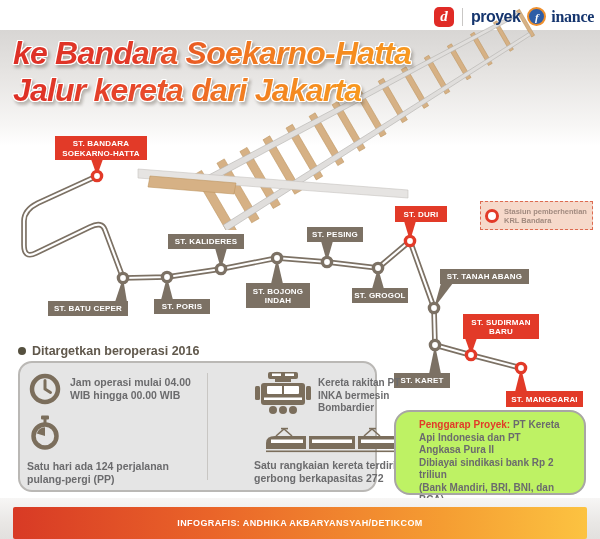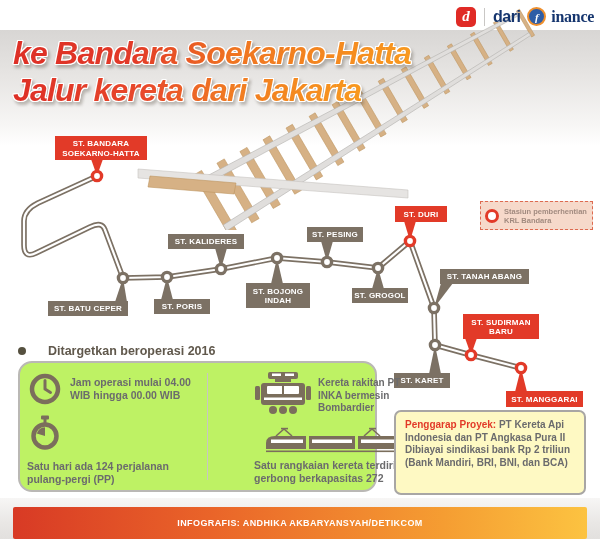--- a/index.html
+++ b/index.html
@@ -32,42 +32,42 @@
 
   
   #map-svg{position:absolute;left:0;top:0;width:600px;height:539px;pointer-events:none;}
 
   .legend{position:absolute;left:480px;top:201px;width:113px;height:29px;background:#f6d9ca;
           border:1px dashed #dd6a50;display:flex;align-items:center;gap:5px;padding:2px 4px;box-sizing:border-box;}
   .legend-dot{width:8px;height:8px;border-radius:50%;background:#fff;border:3px solid #e23a28;flex:none;}
   .legend-text{font:700 7.5px/9px "Liberation Sans",sans-serif;color:#a18a7f;}
 
   
-  .target{position:absolute;left:18px;top:344px;display:flex;align-items:center;gap:22px;
+  .target{position:absolute;left:18px;top:344px;display:flex;align-items:center;gap:6px;
           font:700 12.5px "Liberation Sans",sans-serif;color:#60584c;}
   .bullet{width:8px;height:8px;border-radius:50%;background:#55503f;flex:none;}
 
   
-  .facts-box{position:absolute;left:18px;top:361px;width:359px;height:131px;background:#bef264;
+  .facts-box{position:absolute;left:18px;top:361px;width:359px;height:131px;background:#e5e5e5;
              border:2px solid #bab8b5;border-radius:14px;box-sizing:border-box;}
   .facts-divider{position:absolute;left:187px;top:10px;width:1px;height:107px;background:#c8c6c3;}
   .facts-col{position:absolute;left:7px;top:9px;width:176px;display:flex;flex-direction:column;gap:9px;}
   .fact-row{display:flex;align-items:center;gap:7px;}
   .fact-icon{flex:none;width:36px;display:flex;justify-content:center;}
   .fact-text{font:700 10.5px/13px "Liberation Sans",sans-serif;color:#6b6b6d;}
 
   .trains-col{position:absolute;left:194px;top:8px;width:160px;margin-left:40px;}
   .train-row{display:flex;align-items:center;gap:6px;}
   .train-text{font:700 10px/12.5px "Liberation Sans",sans-serif;color:#6b6b6d;}
   .trainset-wrap{margin-top:5px;display:flex;justify-content:center;}
   .trainset-text{margin-top:3px;font:700 10.5px/13px "Liberation Sans",sans-serif;color:#6b6b6d;}
 
   
-  .project-box{position:absolute;left:394px;top:410px;width:192px;height:85px;background:#fef9c3;
-               border:2px solid #a8a6a4;border-radius:7px;box-sizing:border-box;padding:7px 9px;}
+  .project-box{position:absolute;left:394px;top:410px;width:192px;height:85px;background:#bef264;
+               border:2px solid #a8a6a4;border-radius:16px;box-sizing:border-box;padding:7px 23px;}
   .project-box p{margin:0;font:700 10px/12.5px "Liberation Sans",sans-serif;color:#6b6b6d;}
   .project-box p.second{margin-top:6px;}
   .red-label{color:#e23a28;}
   .light{font-weight:400;color:#8a8a8c;}
 
   
   .bottom-bg{position:absolute;left:0;top:498px;width:600px;height:41px;
              background:linear-gradient(180deg,#f7f6f5 0%,#e9e7e5 60%,#e2e0de 100%);}
   .credit-bar{position:absolute;left:13px;top:507px;width:574px;height:32px;border-radius:2px;
               background:linear-gradient(90deg,#d83a25 0%,#ea6529 35%,#f59d32 75%,#fcc341 100%);
@@ -99,21 +99,21 @@
       <polygon points="516.4,11.0 531.6,37.0 534.6,35.2 519.5,9.3" fill="#d6b185" stroke="#bd955f" stroke-width="0.6"></polygon>
       <polygon points="200.9,187.0 519.0,15.4 517.3,12.6 197.4,181.0" fill="#e0dedc" stroke="#b2b0ad" stroke-width="0.6"></polygon>
       <polygon points="223.1,225.0 529.0,32.6 530.7,35.4 226.6,231.0" fill="#e0dedc" stroke="#b2b0ad" stroke-width="0.6"></polygon>
       <polygon points="138.0,169.0 408.0,190.0 408.0,198.0 138.0,178.0" fill="#e6e4e2" stroke="#c6c3c0" stroke-width="0.6"></polygon>
       <polygon points="150.0,176.0 236.0,183.0 234.0,194.0 148.0,187.0" fill="#d6b185" stroke="#bd955f" stroke-width="0.6"></polygon>
     </svg>
 
   <div class="logo">
     <div class="d-badge">d</div>
     <div class="logo-divider"></div>
-    <span class="detik">dari</span>
+    <span class="detik">proyek</span>
     <div class="f-circle">f</div>
     <span class="finance">inance</span>
   </div>
 
   <div class="title">
     <div><span class="title-line title-line2">ke Bandara Soekarno-Hatta</span></div>
     <div><span class="title-line title-line1">Jalur kereta dari Jakarta</span></div>
   </div>
 
   <svg id="map-svg">

